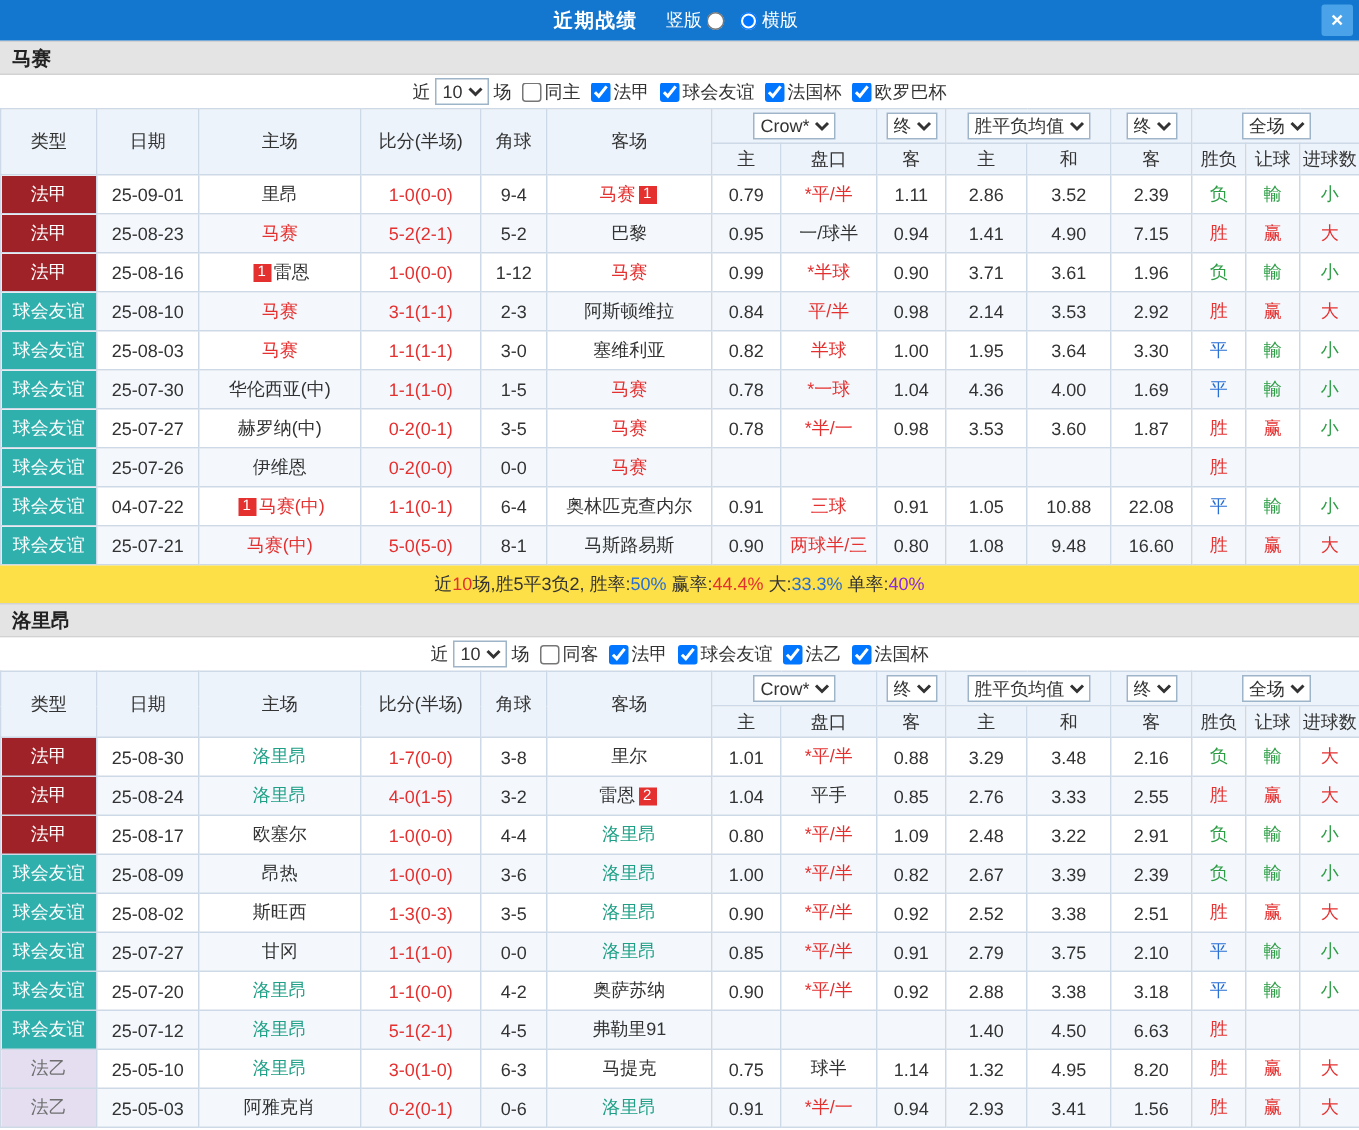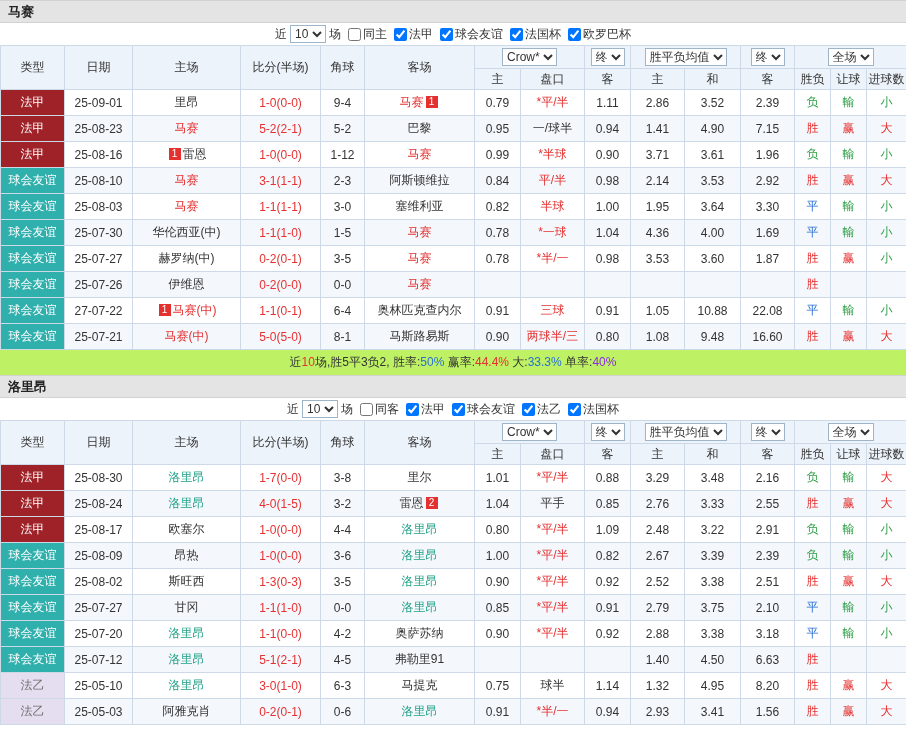--- a/index.html
+++ b/index.html
@@ -45,27 +45,39 @@
   td.typecell{color:#fff;}
   td.t-fa{background:var(--fa-bg);}
   td.t-qy{background:var(--qy-bg);}
   td.t-fy{background:var(--fy-bg);color:var(--fy-fg);}
   .c-red{color:var(--red);}
   .c-blue{color:var(--blue);}
   .c-green{color:var(--green);}
   .c-teal{color:var(--teal);}
   .badge{display:inline-block;min-width:12px;height:12px;line-height:12px;
     background:var(--badge-bg);color:#fff;font-size:10px;margin:0 2px;vertical-align:1px;}
-  .summary{height:25px;line-height:25px;text-align:center;background:#bef264;font-size:12px;}
+  .summary{height:25px;line-height:25px;text-align:center;background:#fde047;font-size:12px;}
 </style>
 </head>
 <body>
 
 <div class="app">
 
+  <div class="topbar">
+    <span class="title">近期战绩</span>
+    <label class="radio">
+      <span>竖版</span>
+      <input type="radio" name="layout" style="">
+    </label>
+    <label class="radio">
+      <input type="radio" name="layout" checked="" style="">
+      <span>横版</span>
+    </label>
+    <div class="close">×</div>
+  </div>
 
   <div class="section">
     <div class="secbar">马赛</div>
     <div class="filterbar">
       <span>近</span>
       <select class="sel">
         <option>10</option>
       </select>
       <span>场</span>
       <span class="cbs">
@@ -277,21 +289,21 @@
             <td></td>
             <td></td>
             <td></td>
             <td></td>
             <td class="c-red">胜</td>
             <td></td>
             <td></td>
           </tr>
           <tr>
             <td class="typecell t-qy">球会友谊</td>
-            <td>27-07-22</td>
+            <td>04-07-22</td>
             <td><span class="badge">1</span><span class="c-red">马赛(中)</span></td>
             <td class="c-red">1-1(0-1)</td>
             <td>6-4</td>
             <td><span class="">奥林匹克查内尔</span></td>
             <td>0.91</td>
             <td class="c-red">三球</td>
             <td>0.91</td>
             <td>1.05</td>
             <td>10.88</td>
             <td>22.08</td>

